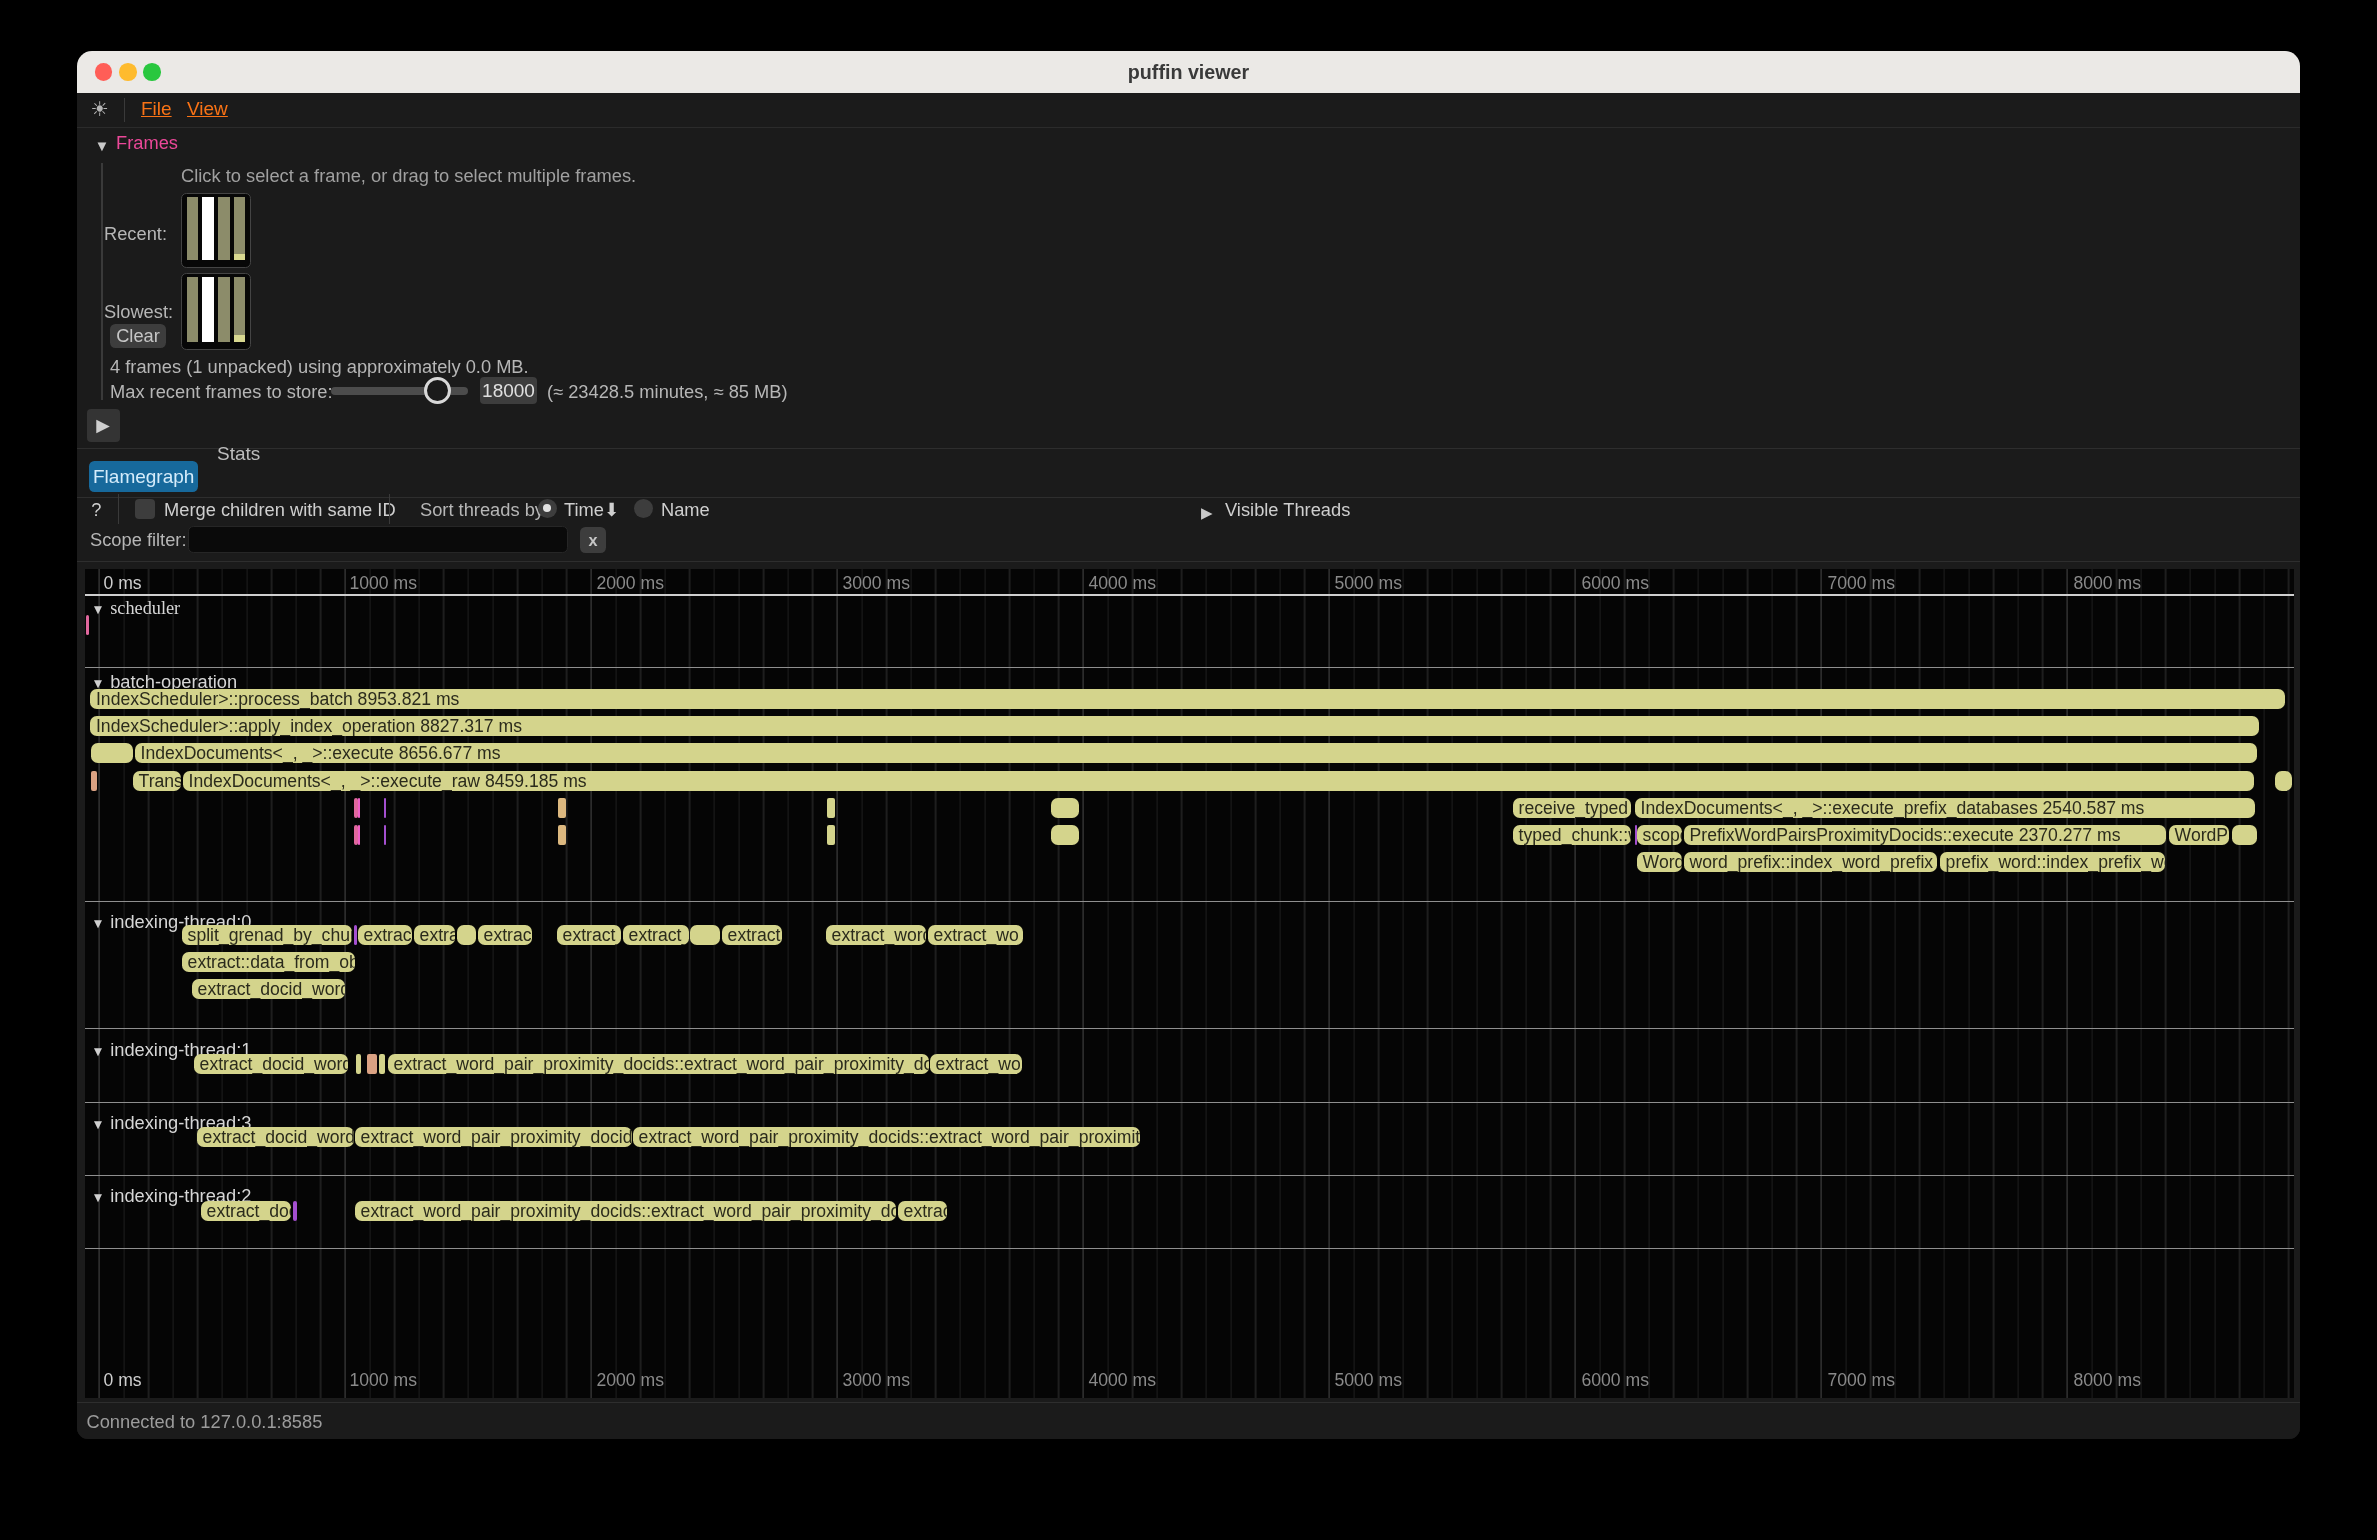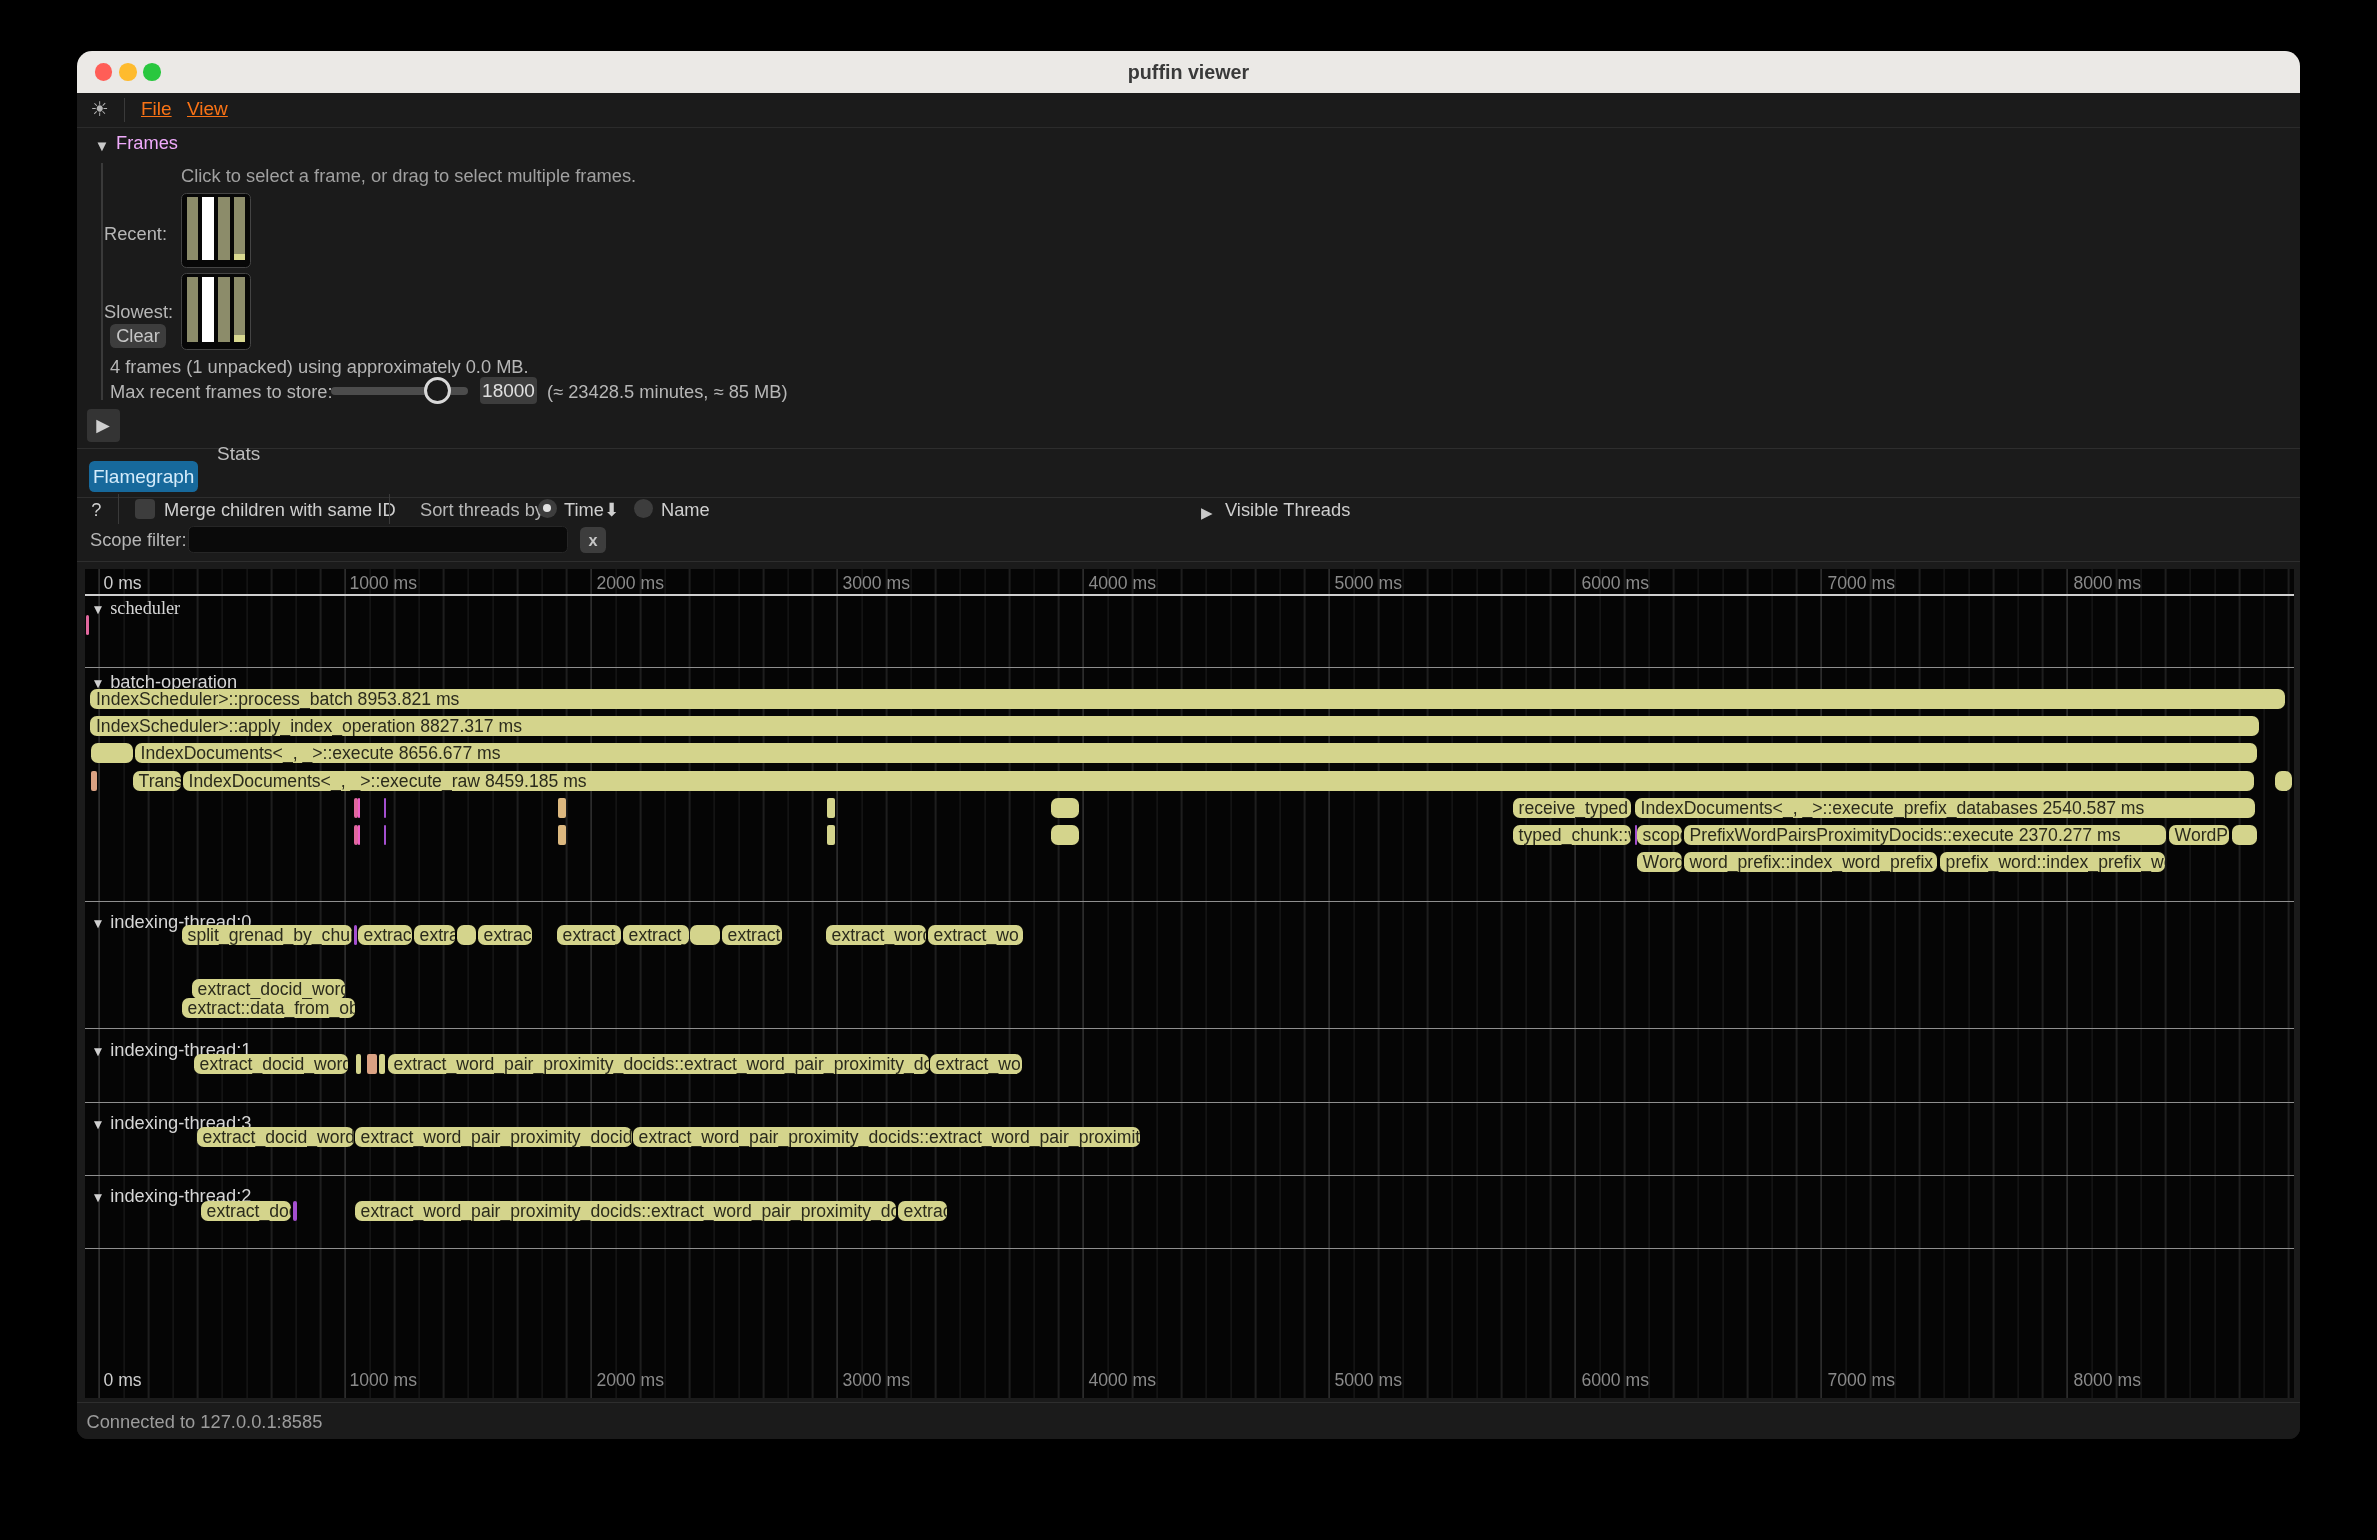--- a/index.html
+++ b/index.html
@@ -83,21 +83,21 @@
   </div>
 
   <div class="menubar">
     <span class="sun">☀</span>
     <span class="msep"></span>
     <span class="menuitem file">File</span>
     <span class="menuitem view">View</span>
   </div>
 
   <span class="lbl" style="left:17.6px;top:83px;"><span class="tri">▼</span></span>
-  <span class="lbl" style="left:39px;top:81px;color:#f0abfc;text-align:center;">Frames</span>
+  <span class="lbl" style="left:39px;top:81px;color:#ec4899;text-align:center;">Frames</span>
   <div class="indent"></div>
   <span class="lbl dim" style="left:104px;top:114px;">Click to select a frame, or drag to select multiple frames.</span>
 
   <span class="lbl" style="left:27px;top:172px;">Recent:</span>
   <div class="thumb" style="top:142px;height:73px;">
     <div class="bars">
       <div class="fb"></div>
       <div class="fb sel"></div>
       <div class="fb"></div>
       <div class="fb tip"></div>
@@ -213,21 +213,21 @@
       <div class="bar" style="left: 273px; top: 356px; width: 54px;">extract</div>
       <div class="bar" style="left: 329px; top: 356px; width: 41px;">extra</div>
       <div class="bar" style="left: 372px; top: 356px; width: 19px;"></div>
       <div class="bar" style="left: 393px; top: 356px; width: 54px;">extrac</div>
       <div class="bar" style="left: 472px; top: 356px; width: 64px;">extract_</div>
       <div class="bar" style="left: 538px; top: 356px; width: 66px;">extract_</div>
       <div class="bar" style="left: 605px; top: 356px; width: 30px;"></div>
       <div class="bar" style="left: 637px; top: 356px; width: 60px;">extract</div>
       <div class="bar" style="left: 741px; top: 356px; width: 100px;">extract_word</div>
       <div class="bar" style="left: 843px; top: 356px; width: 95px;">extract_wo</div>
-      <div class="bar" style="left: 97px; top: 383px; width: 173px; margin-top: 46px;">extract::data_from_ob</div>
+      <div class="bar" style="left: 97px; top: 383px; width: 173px;">extract::data_from_ob</div>
       <div class="bar" style="left: 107px; top: 410px; width: 153px;">extract_docid_word</div>
       <div class="section-sep" style="top: 459px;"></div>
       <div class="sec-header" style="top: 470px;"><span class="tri">▼</span>indexing-thread:1</div>
       <div class="bar" style="left: 109px; top: 485px; width: 154px;">extract_docid_word</div>
       <div class="bar thin" style="left: 271px; top: 485px; width: 5.4px;"></div>
       <div class="bar thin c-salmon" style="left: 282px; top: 485px; width: 10.2px;"></div>
       <div class="bar thin" style="left: 294px; top: 485px; width: 6.8px;"></div>
       <div class="bar" style="left: 303px; top: 485px; width: 541px;">extract_word_pair_proximity_docids::extract_word_pair_proximity_doc</div>
       <div class="bar" style="left: 845px; top: 485px; width: 92px;">extract_wo</div>
       <div class="section-sep" style="top: 533px;"></div>

